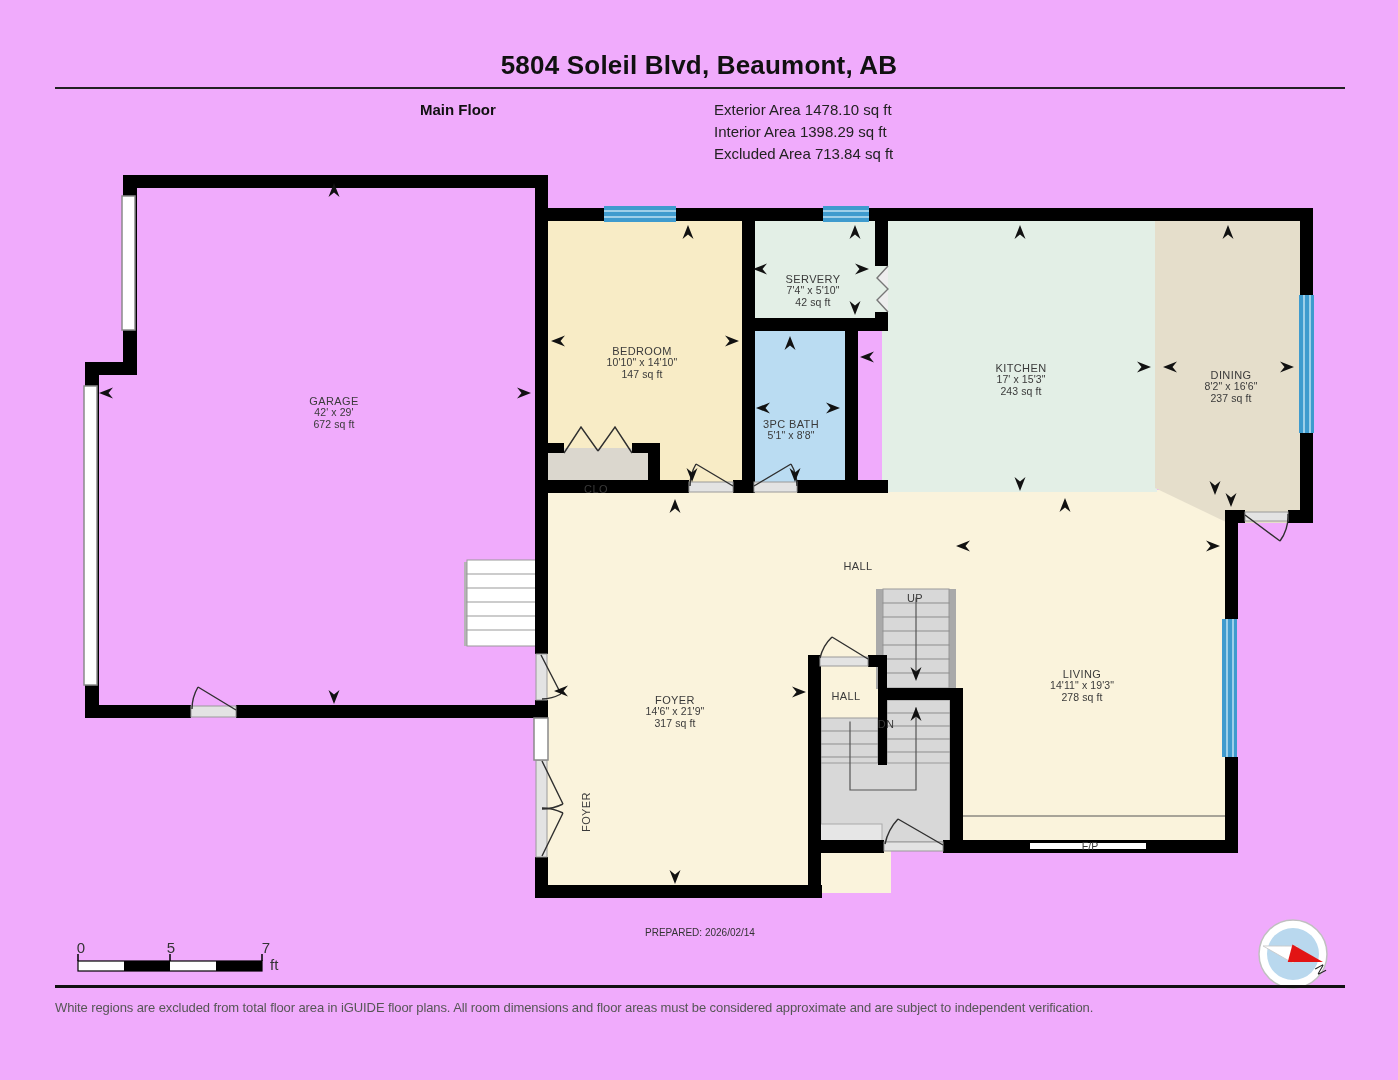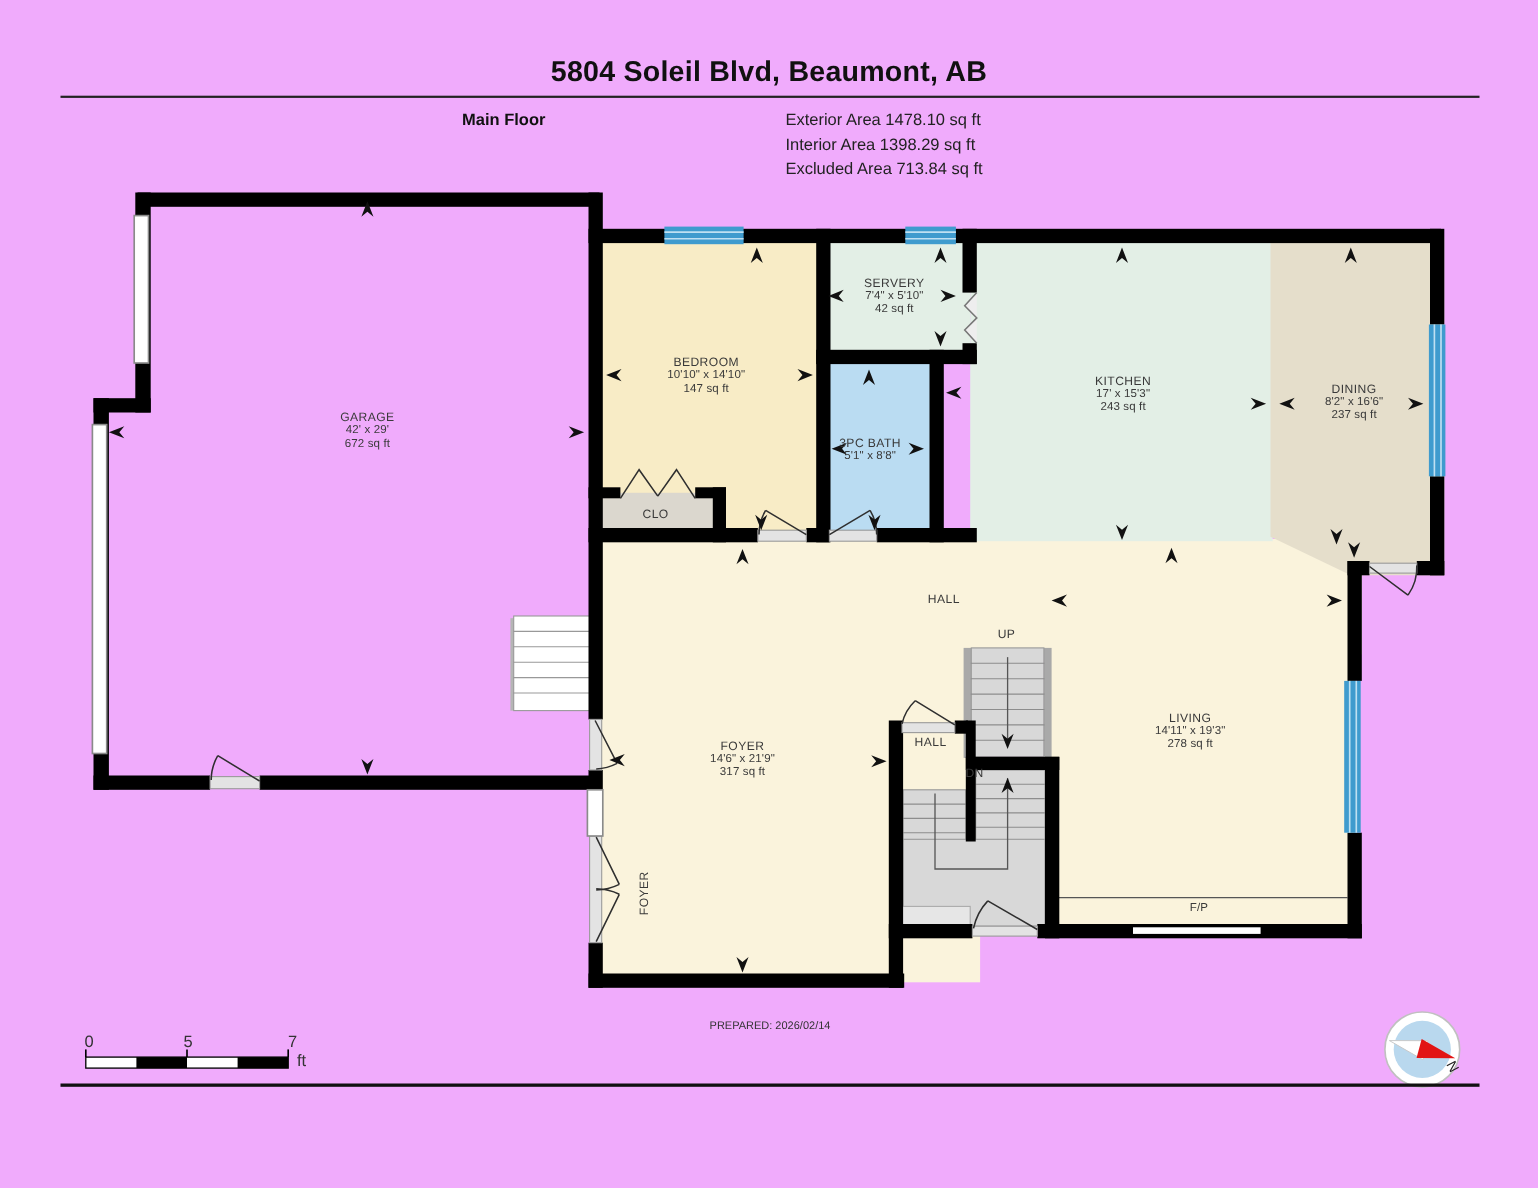--- a/index.html
+++ b/index.html
@@ -4,21 +4,21 @@
 <style>
   html,body{margin:0;padding:0;background:#ffffff;}
   #page{position:relative;width:1398px;height:1080px;background:#f0abfc;overflow:hidden;
         font-family:"Liberation Sans","DejaVu Sans",sans-serif;color:#222;}
   .abs{position:absolute;}
   #title{top:50px;left:0;width:100%;text-align:center;font-size:26px;font-weight:bold;color:#111;letter-spacing:.2px;}
   #toprule{top:87px;left:55px;right:53px;height:2px;background:#222;}
   #floorlabel{top:101px;left:420px;width:278px;font-size:15px;font-weight:bold;color:#111;}
   #stats{top:101px;left:714px;font-size:15px;color:#222;}
   #stats div{height:22px;line-height:18px;}
-  .rlabel{position:absolute;transform:translateX(-50%);text-align:center;color:#3a3a3a;white-space:nowrap;}
+  .rlabel{position:absolute;transform:translateX(-50%);text-align:center;color:#3a3a3a;white-space:nowrap;margin-top:21px;}
   .rname{font-size:11px;letter-spacing:.4px;line-height:12px;}
   .rdims{font-size:10.5px;line-height:11.5px;letter-spacing:.1px;}
   #foyer-side-label{position:absolute;left:586px;top:812px;transform:translate(-50%,-50%) rotate(-90deg);
       font-size:11px;letter-spacing:.4px;color:#3a3a3a;white-space:nowrap;}
   .scalenum{position:absolute;font-size:15px;color:#333;transform:translateX(-50%);}
   #scale-unit{position:absolute;font-size:15px;color:#333;}
   #prepared{top:927px;left:700px;transform:translateX(-50%);font-size:10px;color:#333;}
   #botrule{top:985px;left:55px;right:53px;height:2.5px;background:#111;}
   #disclaimer{top:1000px;left:55px;width:1100px;font-size:13px;color:#565656;letter-spacing:-.1px;}
   #compass-n{position:absolute;left:1316px;top:962px;transform:rotate(62deg);font-size:13px;color:#222;}
@@ -317,14 +317,15 @@
   <div id="foyer-side-label">FOYER</div>
 
   <div class="scalenum" style="left:81px;top:939px">0</div>
   <div class="scalenum" style="left:171px;top:939px">5</div>
   <div class="scalenum" style="left:266px;top:939px">7</div>
   <div id="scale-unit" style="left:270px;top:956px">ft</div>
 
   <div id="prepared" class="abs">PREPARED: 2026/02/14</div>
   <div id="compass-n">N</div>
   <div id="botrule" class="abs"></div>
+  <div id="disclaimer" class="abs">White regions are excluded from total floor area in iGUIDE floor plans. All room dimensions and floor areas must be considered approximate and are subject to independent verification.</div>
 
 </div>
 
 </body></html>

